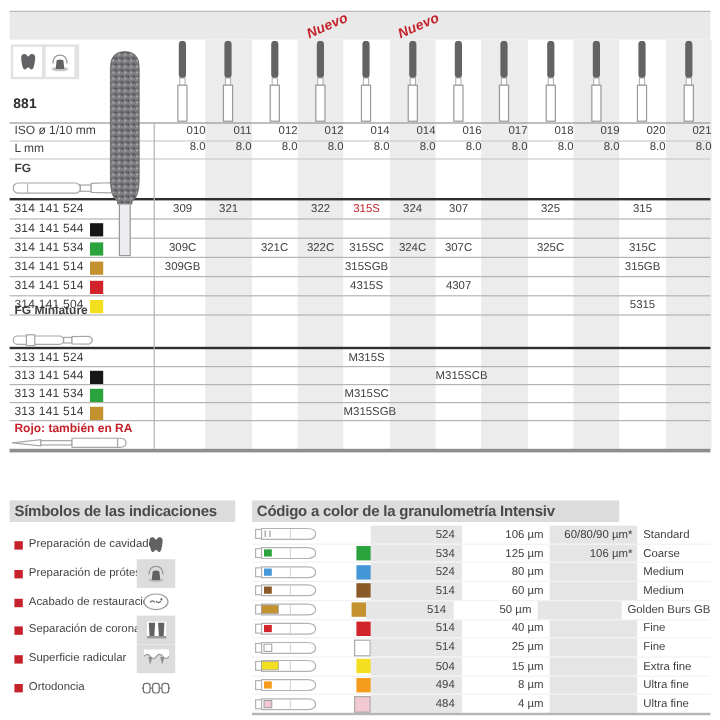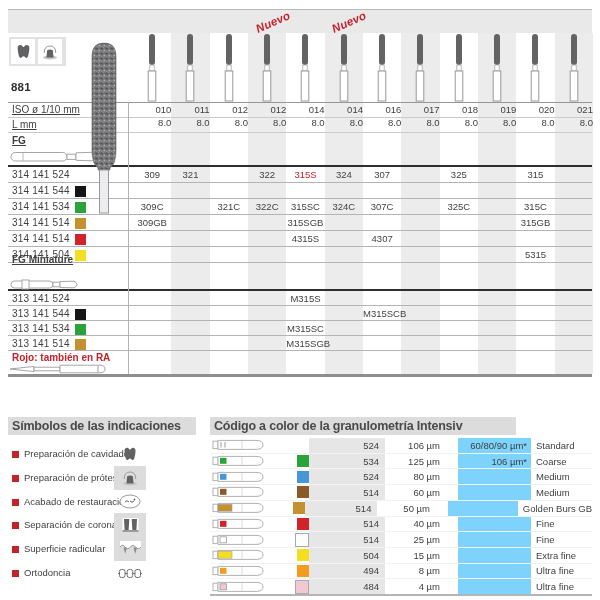--- a/index.html
+++ b/index.html
@@ -16,21 +16,21 @@
          color:#c5222b;transform:rotate(-24deg);letter-spacing:.2px;}
   
   .stripe{top:33px;height:341px;background:#ececec;}
   
   .hline{left:8px;width:584px;background:#cbcbcd;height:1px;}
   .hline.dark{background:#96969a;}
   .hline.thick{height:2px;background:#2e2e30;}
   .hline.bottom{height:3px;background:#8e8e90;}
   #vdiv{left:128px;top:102px;width:1px;height:272px;background:#b2b2b4;}
   
-  .side-label{left:12px;font-size:10px;text-decoration:underline;}
+  .side-label{left:12px;font-size:10px;}
   .side-label.b{font-weight:bold;}
   .cellrow{left:133px;width:460px;display:flex;}
   .cellrow span{width:38.33px;text-align:right;font-size:9.5px;line-height:15px;
                 white-space:nowrap;overflow:visible;}
   
   .crow{left:8px;width:584px;border-bottom:1px solid #b4b4b6;box-sizing:border-box;}
   .crow .rcode{position:absolute;left:4px;top:0;font-size:10px;line-height:15px;letter-spacing:.2px;}
   .crow .csq{position:absolute;left:67px;top:2.5px;width:11px;height:11px;}
   .crow .rcells{position:absolute;left:125px;top:0;width:460px;display:flex;}
   .crow .rcells span{width:38.33px;text-align:center;font-size:9.5px;line-height:15px;white-space:nowrap;}
@@ -48,22 +48,22 @@
   .ind-item .iicon{position:absolute;left:106px;top:-2px;width:32px;height:24px;display:flex;align-items:center;justify-content:center;}
   .iicon.tilebg{background:#dcdcdd;}
   
   #granu-table{left:210px;top:438px;width:382px;height:157px;display:flex;flex-direction:column;}
   .grow{flex:1;display:flex;align-items:center;border-bottom:1px solid #f2f2f2;box-sizing:border-box;}
   .g-icon{width:68px;display:flex;align-items:center;padding-left:2px;box-sizing:border-box;}
   .g-sq{width:31px;display:flex;justify-content:flex-end;}
   .g-sq i{width:12px;height:12px;display:block;}
   .g-code{width:76px;background:#e6e6e7;text-align:right;font-size:9.5px;
           align-self:stretch;display:flex;align-items:center;justify-content:flex-end;padding-right:6px;box-sizing:border-box;}
-  .g-grain{width:73px;text-align:right;font-size:9.5px;padding-right:18px;box-sizing:border-box;}
-  .g-extra{width:73px;background:#7dd3fc;align-self:stretch;display:flex;align-items:center;
+  .g-grain{width:73px;text-align:right;font-size:9.5px;padding-right:5px;box-sizing:border-box;}
+  .g-extra{width:73px;background:#e5e5e5;align-self:stretch;display:flex;align-items:center;
            justify-content:flex-end;font-size:9.5px;padding-right:4px;box-sizing:border-box;}
   .g-name{flex:1;font-size:9.5px;padding-left:5px;white-space:nowrap;}
   #granu-bottom{left:210px;top:594px;width:382px;height:2px;background:#b5b5b7;}
 </style>
 </head>
 <body>
 
 <div id="sheet">
 
   <div id="top-band" class="abs"></div>

